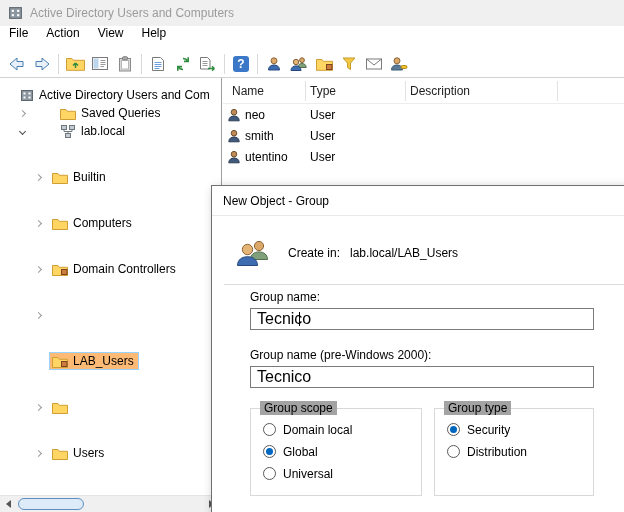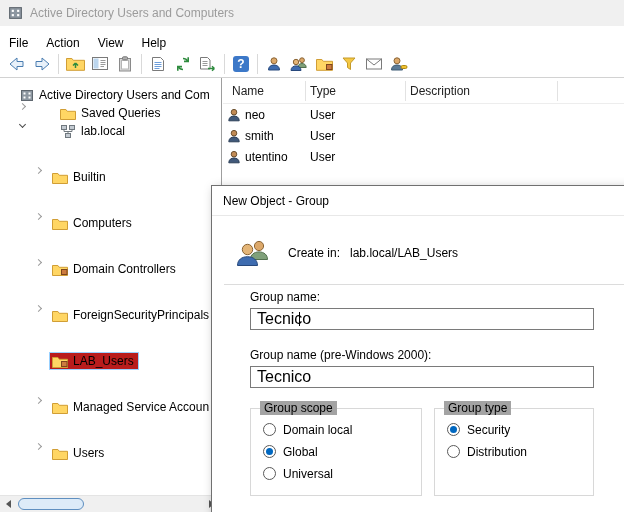--- a/index.html
+++ b/index.html
@@ -8,42 +8,42 @@
     position:relative; width:624px; height:512px; overflow:hidden;
     background:#fff; color:#000;
     font-family:"Liberation Sans","DejaVu Sans",sans-serif; font-size:12px;
   }
   
   .titlebar { position:absolute; top:0; left:0; right:0; height:26px;
     background:#f0f0f0; display:flex; align-items:center; padding-left:8px; gap:7px; }
   .titlebar .title { color:#9b9b9b; font-size:12px; white-space:nowrap; }
   
   .menubar { position:absolute; top:26px; left:0; right:0; height:24px;
-    background:#fff; display:flex; align-items:flex-end; }
+    background:#fff; display:flex; align-items:flex-start; }
   .menu-item { padding:0 9px; display:flex; align-items:center; cursor:default; }
   
   .toolbar { position:absolute; top:50px; left:0; right:0; height:28px;
     background:#fff; border-bottom:1px solid #d2d2d2;
     display:flex; align-items:center; padding-left:5px; gap:1px; }
   .tbtn { width:24px; height:24px; display:flex; align-items:center; justify-content:center; flex:none; }
   .tsep { width:1px; height:20px; background:#d9d9d9; margin:0 3px; flex:none; }
   .help-glyph { width:16px; height:16px; background:#3c78c8; color:#fff; border-radius:3px;
     font-weight:bold; font-size:12px; display:flex; align-items:center; justify-content:center; }
   
   .treepane { position:absolute; left:0; top:78px; width:222px; bottom:0;
     background:#fff; border-right:1px solid #9e9e9e; overflow:hidden; }
   .tree { position:absolute; top:8px; left:0; right:0; }
-  .tree-row { height:18px; display:flex; align-items:flex-start; white-space:nowrap; cursor:default; }
+  .tree-row { height:18px; display:flex; align-items:center; white-space:nowrap; cursor:default; }
   .chev { width:5px; height:5px; border-right:1.4px solid #9a9a9a; border-bottom:1.4px solid #9a9a9a;
     transform:rotate(-45deg); margin:0 8px 0 0; flex:none; }
   .chev.exp { border-color:#4a4a4a; transform:rotate(45deg); }
   .chev.none { visibility:hidden; }
   .ti { margin-right:5px; flex:none; }
   .tsel { display:flex; align-items:center; padding:1px 4px 1px 2px; border:1px solid transparent; }
-  .tree-row.selected .tsel { background:#b91c1c; border-color:#99d1ff; }
+  .tree-row.selected .tsel { background:#fdba74; border-color:#99d1ff; }
   .lvl0 { padding-left:4px; } .lvl1 { padding-left:20px;gap:24px; } .lvl2 { padding-left:36px;margin-top:28px; }
   
   .hscroll { position:absolute; left:0; right:1px; bottom:0; height:17px;
     background:#f0f0f0; border-top:1px solid #e4e4e4; }
   .sarrow { position:absolute; top:0; width:17px; height:16px;
     display:flex; align-items:center; justify-content:center; }
   .sarrow.left { left:0; } .sarrow.right { right:0; }
   .tri-l { width:0; height:0; border:4px solid transparent; border-left:none; border-right:5px solid #555; }
   .tri-r { width:0; height:0; border:4px solid transparent; border-right:none; border-left:5px solid #555; }
   .sthumb { position:absolute; left:18px; top:2px; width:66px; height:12px;
@@ -269,46 +269,39 @@
             <svg class="ti" width="16" height="13" viewBox="0 0 16 13">
               <path d="M.5 2.5h5.4l1.4 1.8h8.2v8.2H.5z" fill="#ffd664" stroke="#d19e35"></path>
               <rect x="9.5" y="6.5" width="5.5" height="5" fill="#cd7b3f" stroke="#7d451d"></rect>
             </svg>
             <span>Domain Controllers</span>
           </span>
       </div>
 
       <div class="tree-row lvl2">
         <span class="chev"></span>
-        <span class="tsel">
-            <svg class="ti" width="16" height="13" viewBox="0 0 16 13">
-              <path d="M.5 2.5h5.4l1.4 1.8h8.2v8.2H.5z" fill="#ffd664" stroke="#d19e35"></path>
-            </svg>
-            <span>ForeignSecurityPrincipals</span>
-          </span>
       </div>
 
       <div class="tree-row lvl2 selected">
         <span class="chev none"></span>
         <span class="tsel">
             <svg class="ti" width="16" height="13" viewBox="0 0 16 13">
               <path d="M.5 2.5h5.4l1.4 1.8h8.2v8.2H.5z" fill="#ffd664" stroke="#d19e35"></path>
               <rect x="9.5" y="6.5" width="5.5" height="5" fill="#cd7b3f" stroke="#7d451d"></rect>
             </svg>
             <span>LAB_Users</span>
           </span>
       </div>
 
       <div class="tree-row lvl2">
         <span class="chev"></span>
         <span class="tsel">
             <svg class="ti" width="16" height="13" viewBox="0 0 16 13">
               <path d="M.5 2.5h5.4l1.4 1.8h8.2v8.2H.5z" fill="#ffd664" stroke="#d19e35"></path>
             </svg>
-            <span>Managed Service Accoun</span>
           </span>
       </div>
 
       <div class="tree-row lvl2">
         <span class="chev"></span>
         <span class="tsel">
             <svg class="ti" width="16" height="13" viewBox="0 0 16 13">
               <path d="M.5 2.5h5.4l1.4 1.8h8.2v8.2H.5z" fill="#ffd664" stroke="#d19e35"></path>
             </svg>
             <span>Users</span>

